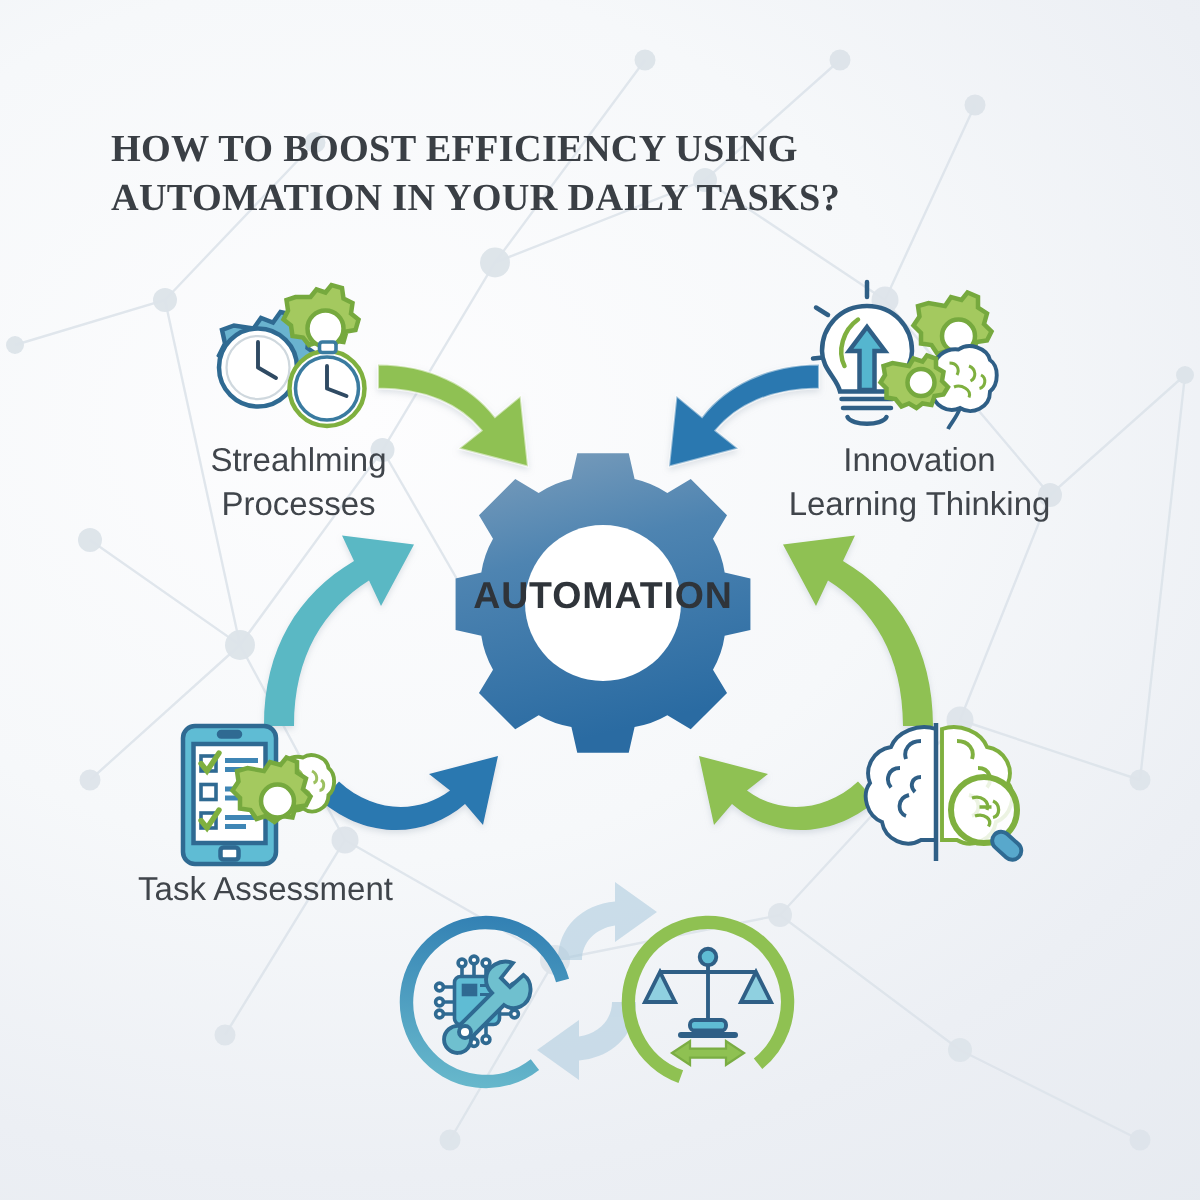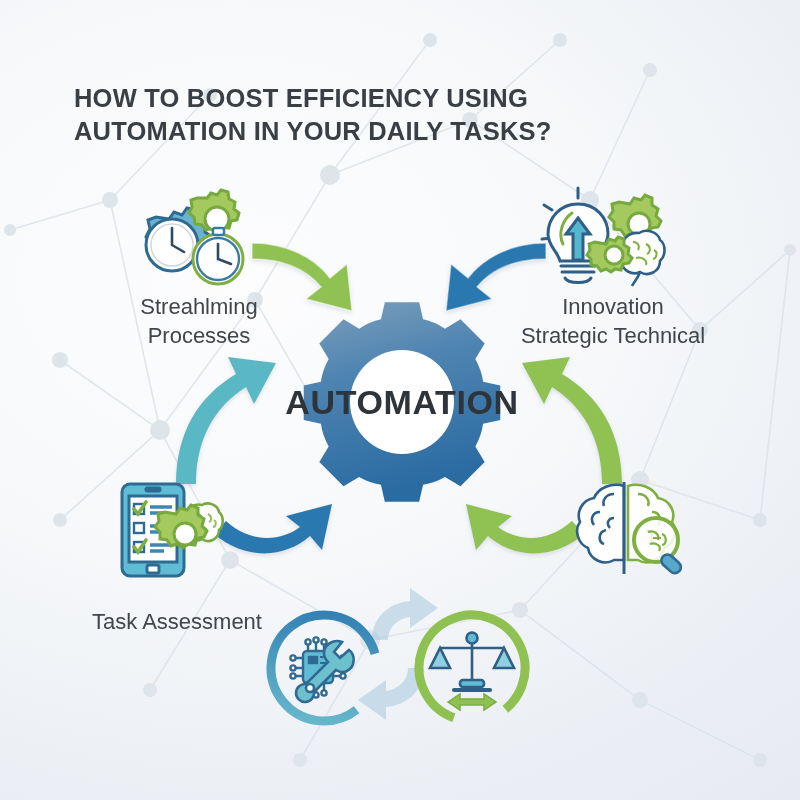--- a/index.html
+++ b/index.html
@@ -11,43 +11,43 @@
   #stage{
     position:relative;width:800px;height:800px;
     background:
       radial-gradient(ellipse 900px 700px at 30% 35%, #fdfdfe 0%, #f6f8fa 42%, #eceff4 72%, #e6eaf0 100%);
     overflow:hidden;
   }
   #bgnet{position:absolute;inset:0;}
   #title{
     position:absolute;left:74px;top:82px;width:520px;
     font-size:25.5px;font-weight:bold;line-height:1.30;
-    letter-spacing:0.2px;color:#3a3f45;
+    letter-spacing:0.2px;color:#3a3f45;font-family:Liberation Serif, serif;
   }
   .label{
     position:absolute;text-align:center;color:#40454b;
     font-size:22px;line-height:1.32;white-space:pre-line;
   }
   #lbl-streamlining{left:94px;top:292px;width:210px;}
   #lbl-innovation{left:508px;top:292px;width:210px;}
-  #lbl-task{left:62px;top:607px;width:230px;}
+  #lbl-task{left:62px;top:578px;width:230px;}
   #lbl-findtools{left:530px;top:576px;width:200px;}
   #lbl-technical{left:238px;top:732px;width:180px;}
   #lbl-intro{left:398px;top:732px;width:165px;}
   .iconbox{position:absolute;}
   #icon-clocks{left:128px;top:182px;width:130px;height:112px;}
   #icon-bulb{left:538px;top:182px;width:132px;height:112px;}
   #icon-phone{left:112px;top:478px;width:120px;height:102px;}
   #icon-brain{left:568px;top:478px;width:122px;height:102px;}
   #icon-circuit{left:262px;top:606px;width:124px;height:124px;}
   #icon-scales{left:410px;top:606px;width:124px;height:124px;}
   #center-gear{position:absolute;left:278px;top:298px;width:248px;height:208px;}
   #center-text{
     position:absolute;left:278px;top:383px;width:248px;
-    text-align:center;font-size:34px;font-weight:bold;
+    text-align:center;font-size:25px;font-weight:bold;
     letter-spacing:0.6px;color:#2f343a;
   }
   .arrowlayer{position:absolute;inset:0;pointer-events:none;}
 </style>
 </head>
 <body>
 
 <div id="stage">
 
   <svg id="bgnet" viewBox="0 0 800 800" width="800" height="800">
@@ -298,16 +298,16 @@
       <path d="M44,84 L80,84" stroke-width="4" stroke-linecap="round"></path>
     </g>
     <g fill="#8fc152" stroke="#7aad43" stroke-width="1.5">
       <path d="M38,96 L50,88 L50,93 L74,93 L74,88 L86,96 L74,104 L74,99 L50,99 L50,104 Z"></path>
     </g>
   </svg>
 
   <div class="label" id="lbl-streamlining">Streahlming
 Processes</div>
   <div class="label" id="lbl-innovation">Innovation
-Strategic Technical</div>
+Learning Thinking</div>
   <div class="label" id="lbl-task">Task Assessment</div>
 
 </div>
 
 </body></html>

